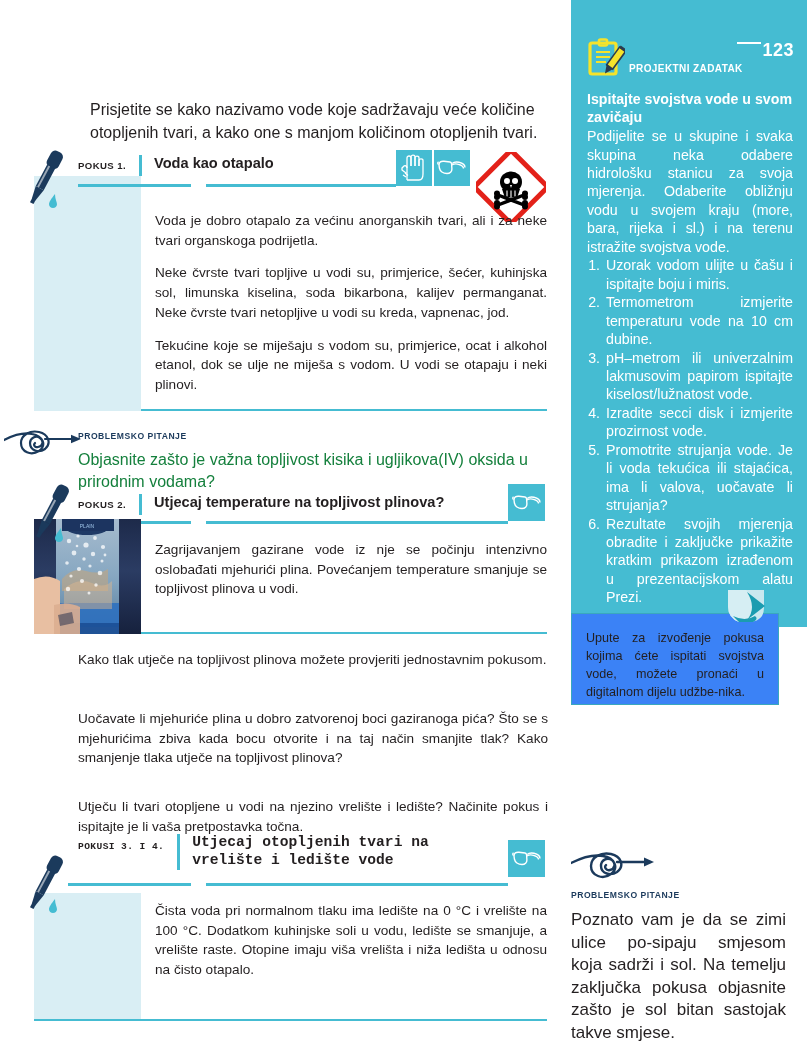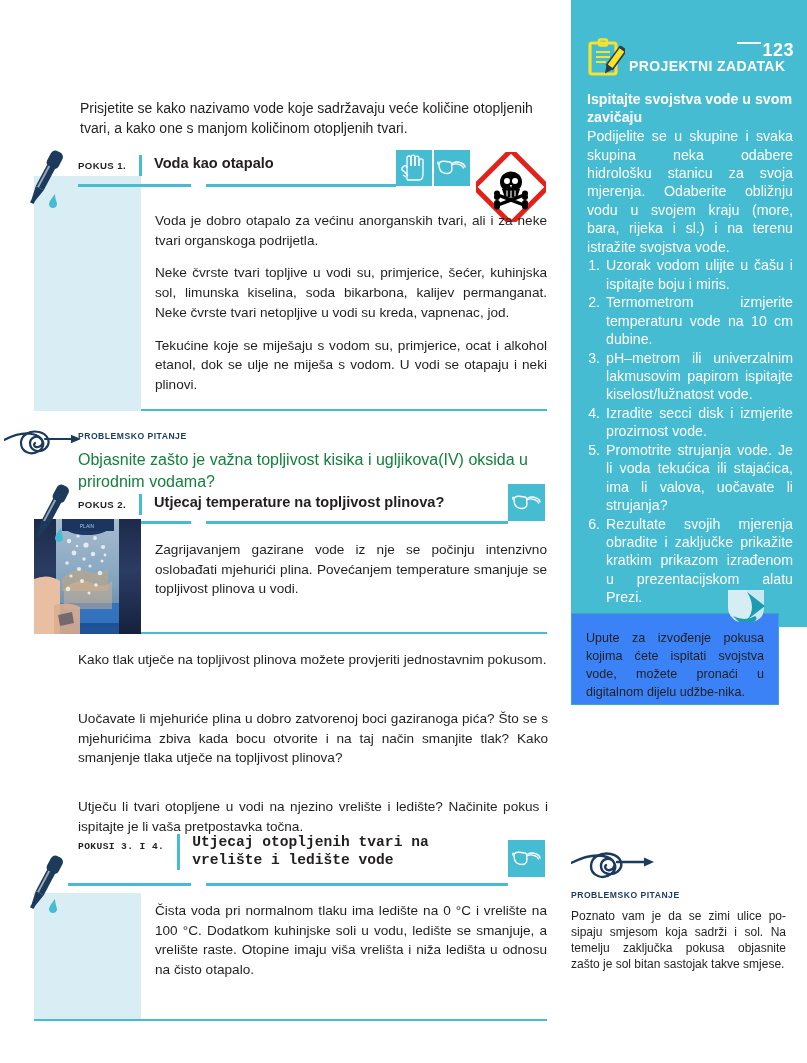--- a/index.html
+++ b/index.html
@@ -47,21 +47,21 @@
     position: absolute;
     left: 16px;
     top: 38px;
     display: flex;
     align-items: flex-end;
     gap: 4px;
   }
   .clipboard-icon { width: 38px; height: 40px; display:block; }
   .badge-label {
     color: #ffffff;
-    font-size: 14px;
+    font-size: 10px;
     font-weight: bold;
     letter-spacing: 0.4px;
     padding-bottom: 4px;
   }
   .sidebar-body {
     position: absolute;
     left: 16px;
     top: 90px;
     width: 206px;
     color: #ffffff;
@@ -131,33 +131,33 @@
   }
   .side-problem .pp-label {
     font-size: 8.6px;
     font-weight: bold;
     letter-spacing: 0.5px;
     color: #1b3a5c;
     margin-top: 2px;
   }
   .side-problem p {
     margin: 9px 0 0 0;
-    font-size: 12px;
+    font-size: 17px;
     line-height: 1.33;
     color: #231f20;
     text-align: justify;
   }
 
   
   .intro-para {
     position: absolute;
-    left: 80px;
+    left: 90px;
     top: 98px;
     width: 470px;
-    font-size: 14px;
+    font-size: 16px;
     line-height: 1.45;
     margin: 0;
   }
 
   
   .exp-head {
     position: absolute;
     display: flex;
     align-items: flex-end;
   }

